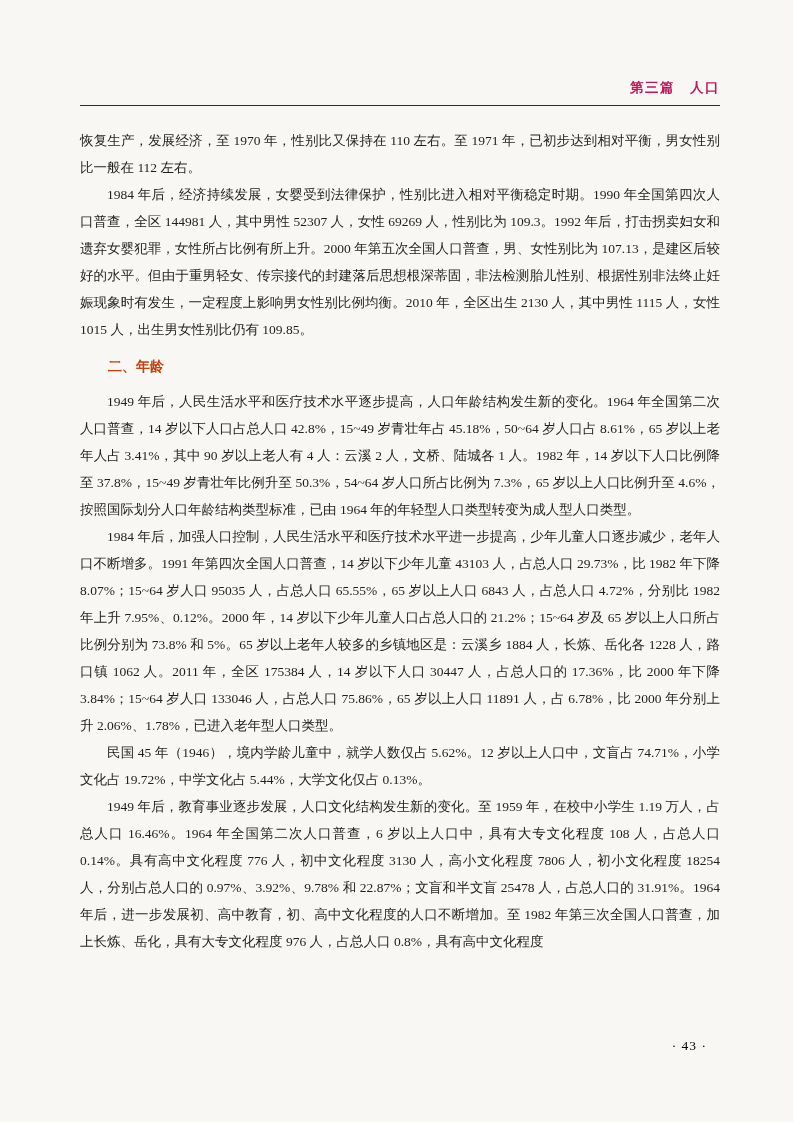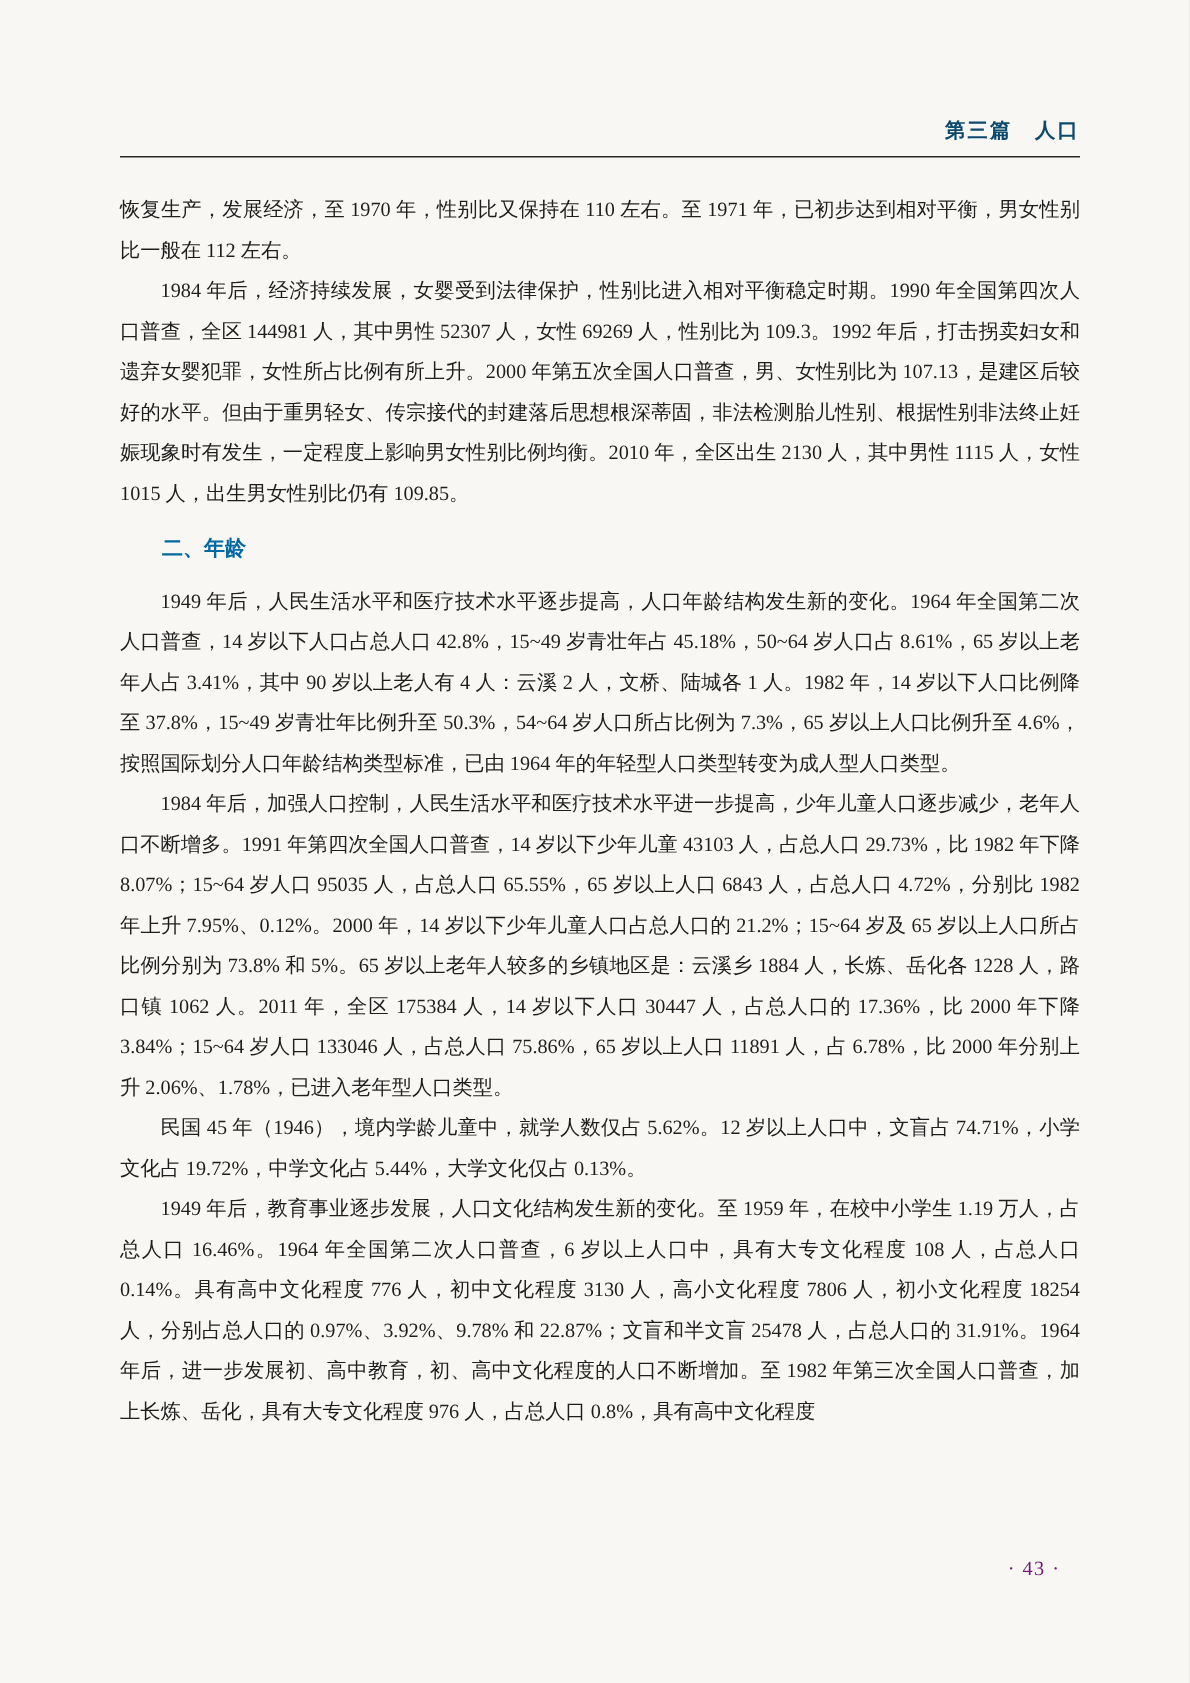--- a/index.html
+++ b/index.html
@@ -24,52 +24,53 @@
     width: 640px;
   }
   .page-header {
     text-align: right;
     border-bottom: 1.5px solid #2a2a2a;
     padding-bottom: 8px;
   }
   .chapter-title {
     font-weight: bold;
     font-size: 13.5px;
-    color: #0c4a6e;
+    color: #be185d;
     letter-spacing: 1.5px;
     text-align: right;
   }
   .body-text {
     margin-top: 21px;
     font-size: 13.5px;
     line-height: 27px;
     color: #1e1e1e;
     text-align: justify;
   }
   .para {
     margin: 0;
     text-indent: 2em;
   }
   .para.no-indent {
     text-indent: 0;
   }
   .section-heading {
     font-size: 14px;
     font-weight: bold;
-    color: #0369a1;
+    color: #c2410c;
     margin: 11px 0 7px 0;
     text-indent: 2em;
     line-height: 27px;
+    font-family: Liberation Mono, monospace;
   }
   .page-footer {
     position: absolute;
     right: 86px;
     bottom: 68px;
     font-size: 13.5px;
-    color: #701a75;
+    color: #000000;
     letter-spacing: 1px;
   }
 </style>
 </head>
 <body>
 
 <div class="page">
   <div class="content">
 
     <div class="page-header">

